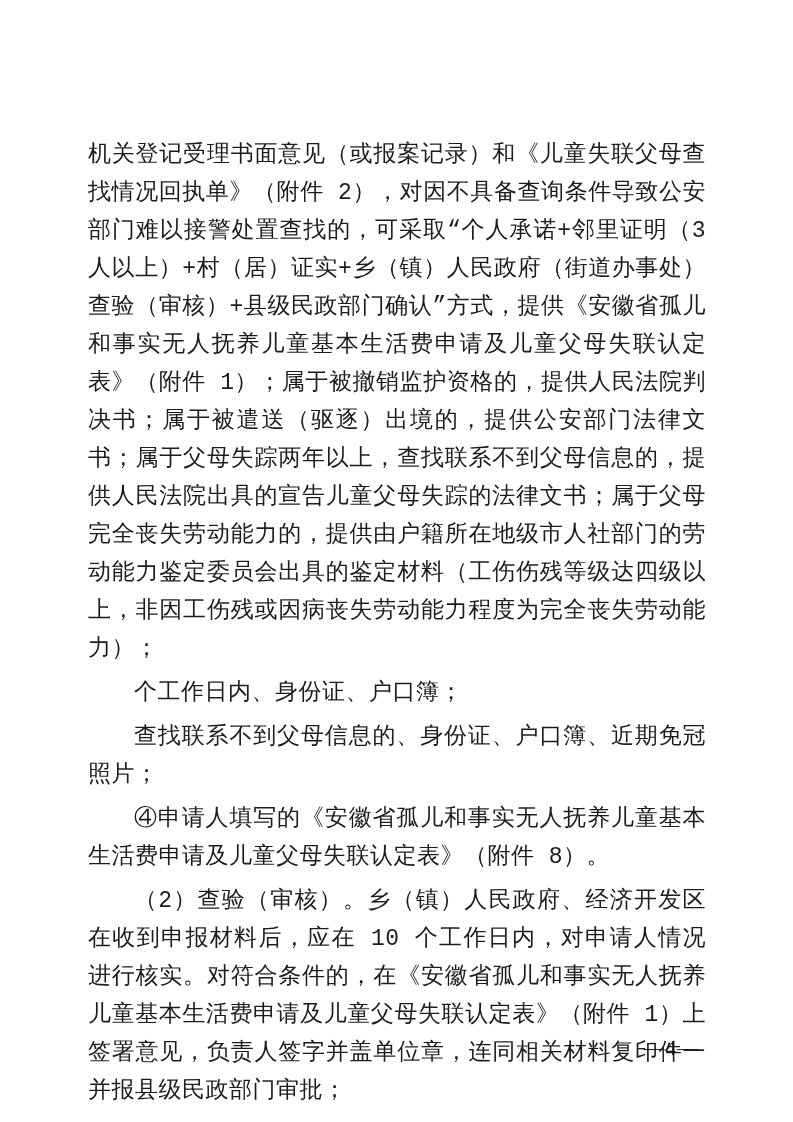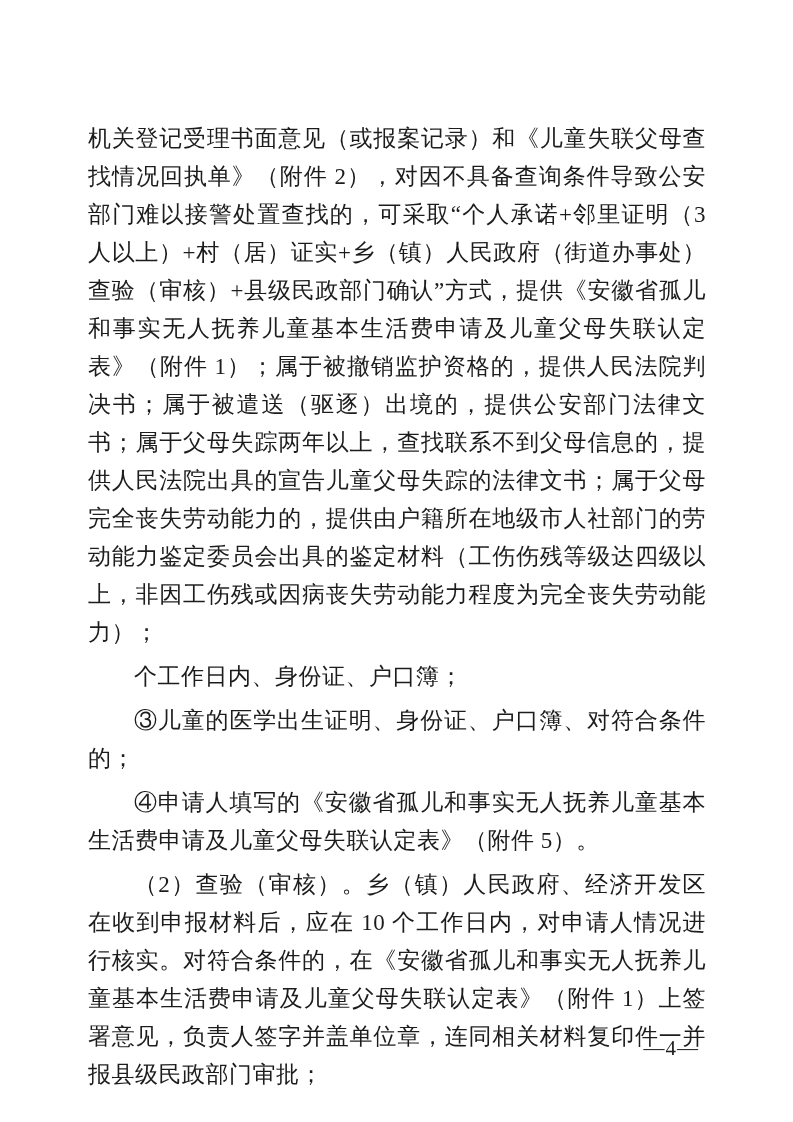--- a/index.html
+++ b/index.html
@@ -10,27 +10,28 @@
     height: 1122px;
     margin: 0 auto;
     background: #ffffff;
     overflow: hidden;
     font-family: "Liberation Serif", "DejaVu Serif", serif;
     color: #1c1c1c;
   }
   .doc-body {
     position: absolute;
     left: 88px;
-    top: 120px;
+    top: 136px;
     width: 618px;
     font-size: 23px;
     line-height: 38px;
     text-align: justify;
     text-justify: inter-ideograph;
     letter-spacing: 0.5px;
+    font-family: Liberation Mono, monospace;
   }
   .doc-body p {
     margin: 0 0 6px 0;
   }
   .doc-body p.indent {
     text-indent: 2em;
   }
   .page-number {
     position: absolute;
     right: 94px;
@@ -40,18 +41,18 @@
     color: #1c1c1c;
   }
 </style>
 </head>
 <body>
 
 <div class="page">
   <div class="doc-body">
     <p>机关登记受理书面意见（或报案记录）和《儿童失联父母查找情况回执单》（附件 2），对因不具备查询条件导致公安部门难以接警处置查找的，可采取“个人承诺+邻里证明（3 人以上）+村（居）证实+乡（镇）人民政府（街道办事处）查验（审核）+县级民政部门确认”方式，提供《安徽省孤儿和事实无人抚养儿童基本生活费申请及儿童父母失联认定表》（附件 1）；属于被撤销监护资格的，提供人民法院判决书；属于被遣送（驱逐）出境的，提供公安部门法律文书；属于父母失踪两年以上，查找联系不到父母信息的，提供人民法院出具的宣告儿童父母失踪的法律文书；属于父母完全丧失劳动能力的，提供由户籍所在地级市人社部门的劳动能力鉴定委员会出具的鉴定材料（工伤伤残等级达四级以上，非因工伤残或因病丧失劳动能力程度为完全丧失劳动能力）；</p>
     <p class="indent">个工作日内、身份证、户口簿；</p>
-    <p class="indent">③儿童的医学出生证明、身份证、户口簿、对符合条件的；</p>
-    <p class="indent">④申请人填写的《安徽省孤儿和事实无人抚养儿童基本生活费申请及儿童父母失联认定表》（附件 5）。</p>
+    <p class="indent">查找联系不到父母信息的、身份证、户口簿、近期免冠照片；</p>
+    <p class="indent">④申请人填写的《安徽省孤儿和事实无人抚养儿童基本生活费申请及儿童父母失联认定表》（附件 8）。</p>
     <p class="indent">（2）查验（审核）。乡（镇）人民政府、经济开发区在收到申报材料后，应在 10 个工作日内，对申请人情况进行核实。对符合条件的，在《安徽省孤儿和事实无人抚养儿童基本生活费申请及儿童父母失联认定表》（附件 1）上签署意见，负责人签字并盖单位章，连同相关材料复印件一并报县级民政部门审批；</p>
   </div>
   <div class="page-number">—4—</div>
 </div>
 
 </body></html>

